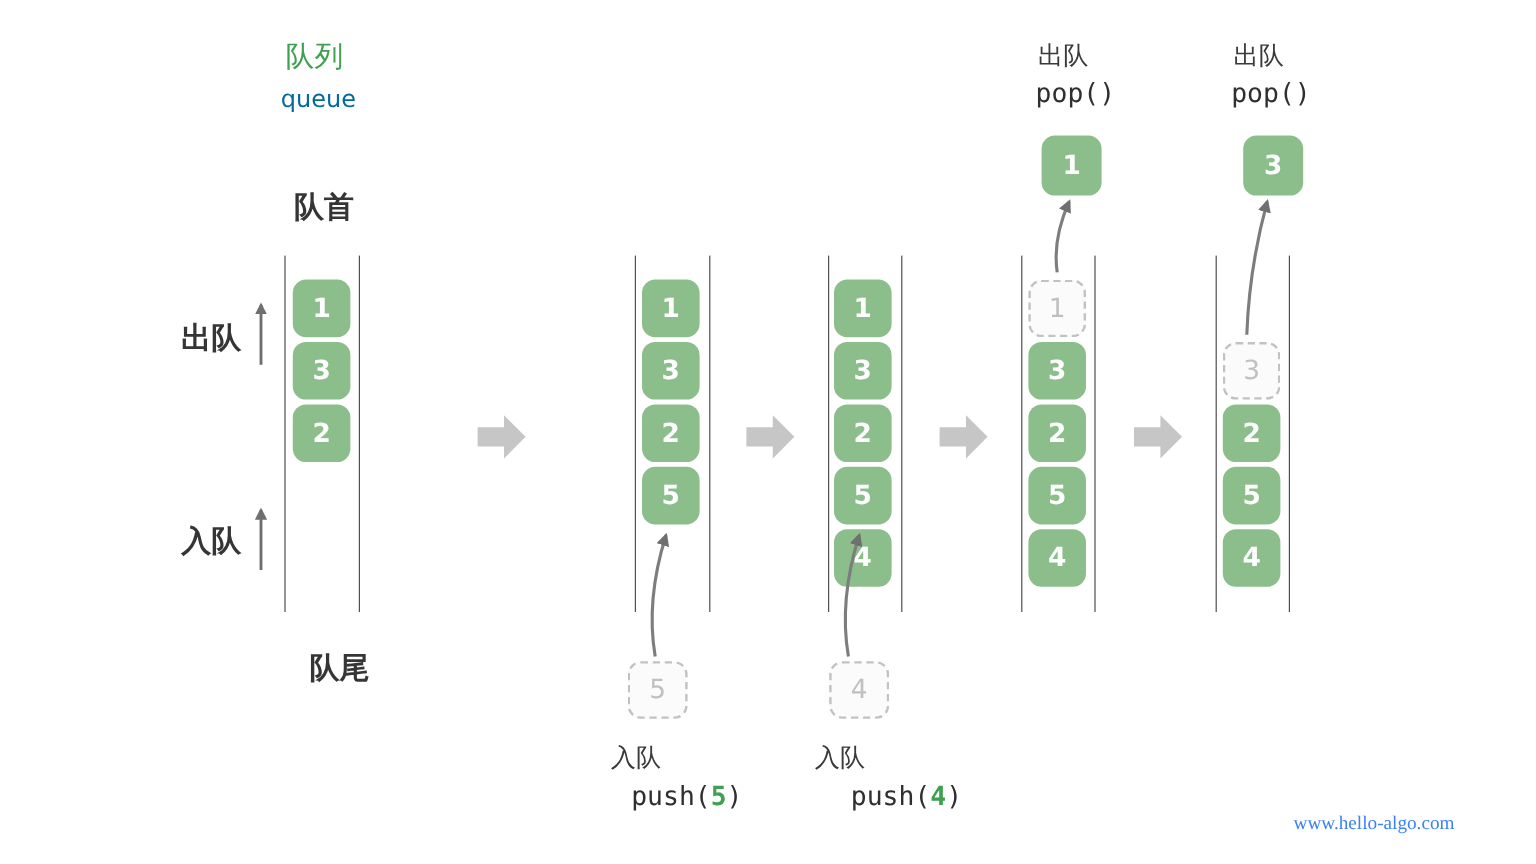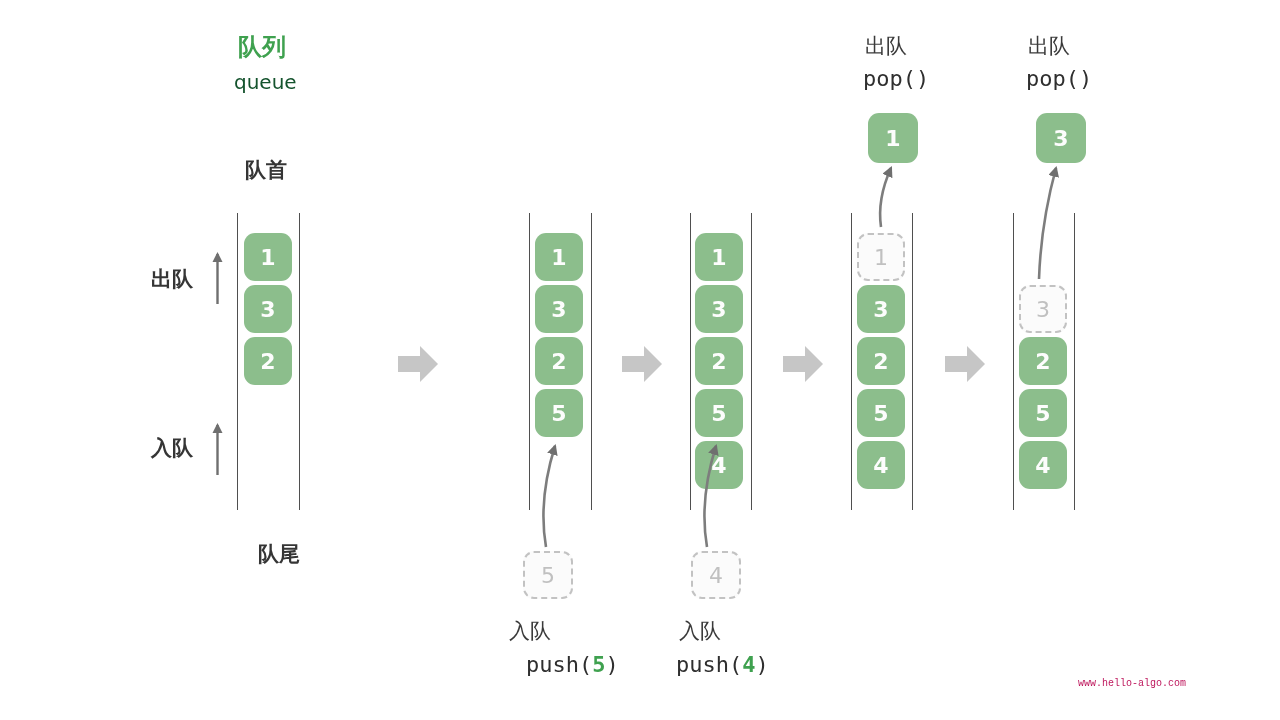--- a/index.html
+++ b/index.html
@@ -2,42 +2,42 @@
 <html><head>
 <meta charset="utf-8">
 <style>
   html,body{margin:0;padding:0;background:#fff;}
   #canvas{
     position:relative;width:1280px;height:720px;background:#ffffff;overflow:hidden;
     font-family:"DejaVu Sans","Liberation Sans",sans-serif;color:#353535;
   }
   .abs{position:absolute;}
   
-  .title-zh{font-size:24px;font-weight:700;color:#3fa14f;}
-  .title-en{font-size:20px;color:#14532d;}
+  .title-zh{font-size:24px;font-weight:400;color:#3fa14f;}
+  .title-en{font-size:20px;color:#0369a1;}
   
-  .zh-bold{font-size:21px;font-weight:700;color:#353535;}
+  .zh-bold{font-size:25px;font-weight:700;color:#353535;}
   .zh-reg{font-size:21px;font-weight:400;color:#3a3a3a;}
   .mono{font-family:"DejaVu Sans Mono","Liberation Mono",monospace;font-size:22px;color:#2f2f2f;}
   .mono .arg{color:#3fa14f;font-weight:700;}
   
   .vline{position:absolute;top:213px;height:297px;width:1px;background:#4f4f4f;}
   
   .cell{
     position:absolute;width:48px;height:48px;border-radius:11px;box-sizing:border-box;
     display:flex;align-items:center;justify-content:center;
     background:#8cbe8c;color:#fdfdfd;font-size:22px;font-weight:700;
   }
   .cell.ghost{
     background:#fbfbfb;border:2px dashed #c2c2c2;color:#c0c0c0;font-weight:400;
   }
   
   .x-c1{left:244px}.x-c2{left:535px}.x-c3{left:695px}.x-c4{left:857px}.x-c5{left:1019px}
   .y-s0{top:233px}.y-s1{top:285px}.y-s2{top:337px}.y-s3{top:389px}.y-s4{top:441px}
-  .watermark{font-family:Liberation Mono, monospace;font-size:10px;color:#be185d;}
+  .watermark{font-family:Liberation Serif, serif;font-size:16px;color:#3b82f6;}
   svg.overlay{position:absolute;left:0;top:0;pointer-events:none;}
 </style>
 </head>
 <body>
 
 <div id="canvas">
 
   <div class="abs title-zh" style="left:238px;top:31px;">队列</div>
   <div class="abs title-en" style="left:234px;top:70px;">queue</div>
 
@@ -69,21 +69,21 @@
   <div class="abs zh-reg" style="left:509px;top:617px;">入队</div>
   <div class="abs mono" style="left:507px;top:652px;margin-left:19px;"><span>push(</span><span class="arg">5</span><span>)</span></div>
 
   <div class="cell x-c3 y-s0">1</div>
   <div class="cell x-c3 y-s1">3</div>
   <div class="cell x-c3 y-s2">2</div>
   <div class="cell x-c3 y-s3">5</div>
   <div class="cell x-c3 y-s4">4</div>
   <div class="cell ghost" style="left:691px;top:551px;width:50px;">4</div>
   <div class="abs zh-reg" style="left:679px;top:617px;">入队</div>
-  <div class="abs mono" style="left:676px;top:652px;"><span>push(</span><span class="arg">4</span><span>)</span></div>
+  <div class="abs mono" style="left:709px;top:652px;"><span>push(</span><span class="arg">4</span><span>)</span></div>
 
   <div class="abs zh-reg" style="left:865px;top:32px;">出队</div>
   <div class="abs mono" style="left:863px;top:66px;">pop()</div>
   <div class="cell" style="left:868px;top:113px;width:50px;height:50px;">1</div>
   <div class="cell ghost x-c4 y-s0">1</div>
   <div class="cell x-c4 y-s1">3</div>
   <div class="cell x-c4 y-s2">2</div>
   <div class="cell x-c4 y-s3">5</div>
   <div class="cell x-c4 y-s4">4</div>
 

